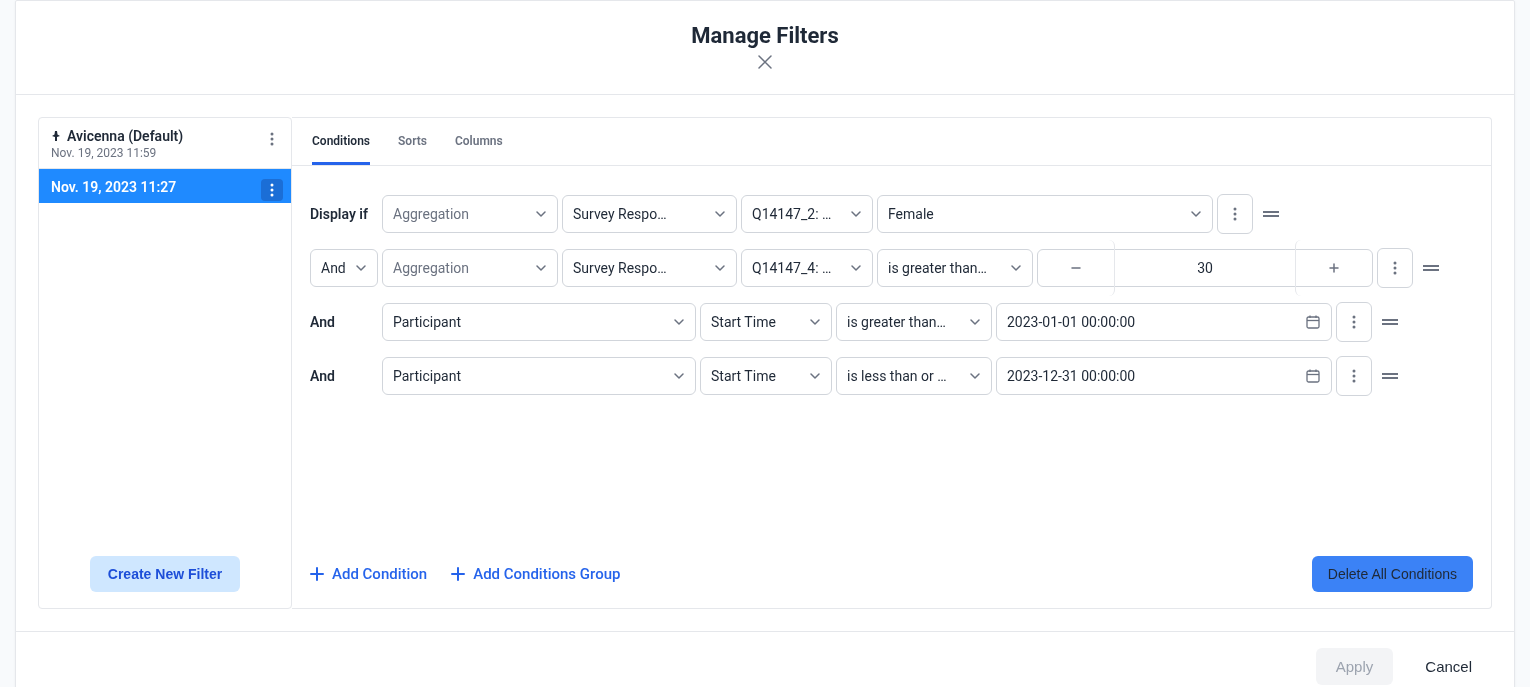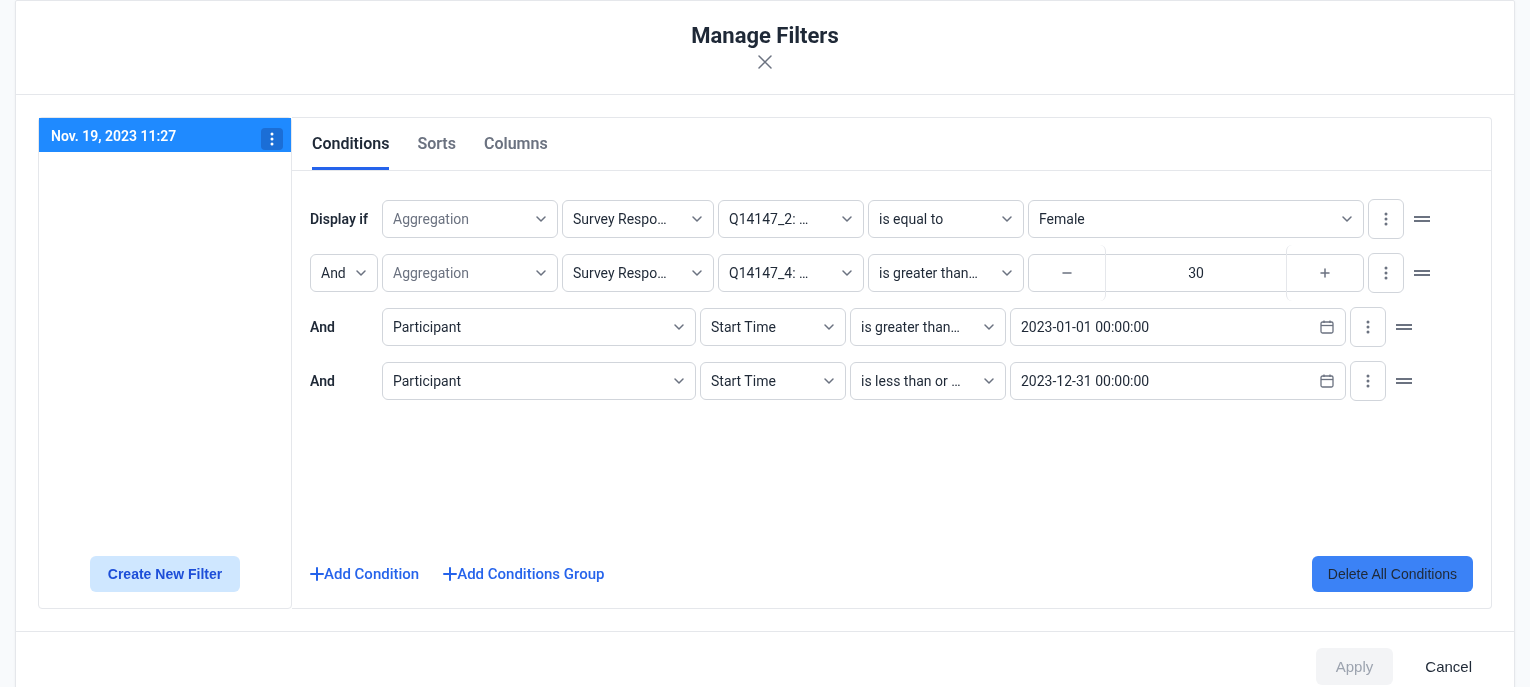--- a/index.html
+++ b/index.html
@@ -33,51 +33,51 @@
   .filter-item .name{font-size:14px;font-weight:600;color:var(--text);}
   .filter-item .sub{font-size:12px;color:var(--muted);margin-top:2px;}
   .filter-item.selected .name,.filter-item.selected .sub{color:#fff;}
   .filter-item .kebab{position:absolute;right:8px;top:10px;width:22px;height:22px;border-radius:4px;display:flex;align-items:center;justify-content:center;cursor:pointer;color:var(--muted);}
   .filter-item.selected .kebab{background:#1b6ed6;color:#fff;}
   .sidebar-footer{margin-top:auto;padding:16px;display:flex;justify-content:center;}
   .btn-create{background:#cfe7ff;border:none;color:#1d4ed8;font-weight:600;font-size:14px;padding:10px 18px;border-radius:6px;cursor:pointer;}
 
   .main{flex:1;border:1px solid var(--border);border-left:none;border-radius:0 4px 4px 0;min-height:490px;display:flex;flex-direction:column;}
   .tabs{display:flex;gap:28px;padding:0 20px;border-bottom:1px solid var(--border);}
-  .tab{padding:16px 0 14px 0;font-size:16px;color:var(--muted);cursor:pointer;border-bottom:3px solid transparent;font-weight:600;}
+  .tab{padding:16px 0 14px 0;font-size:12px;color:var(--muted);cursor:pointer;border-bottom:3px solid transparent;font-weight:600;}
   .tab.active{color:var(--text);border-bottom-color:var(--blue);}
   .conditions{padding:28px 18px 0 18px;flex:1;}
   .row{display:flex;align-items:center;gap:4px;margin-bottom:14px;}
   .label{width:68px;font-size:14px;font-weight:600;color:var(--text);}
   .and-select{width:68px;}
   .select,.num-input,.text-input,.date-input{
     height:38px;border:1px solid var(--border-strong);border-radius:6px;background:#fff;display:flex;align-items:center;
     padding:0 10px;font-size:14px;color:var(--text);position:relative;box-sizing:border-box;
   }
   .select .sel-text{flex:1;white-space:nowrap;overflow:hidden;text-overflow:ellipsis;}
   .select .placeholder{color:var(--muted);}
   .select .chev{color:var(--muted);margin-left:6px;flex-shrink:0;}
   .w-agg{width:176px;}
-  .w-src{width:152px;}
-  .w-ques{width:146px;}
+  .w-src{width:175px;}
+  .w-ques{width:132px;}
   .w-op{width:156px;}
   .w-val{width:336px;}
   .w-part{width:314px;}
   .and-select.select{justify-content:space-between;}
   .row-action{width:34px;height:38px;border:1px solid var(--border-strong);border-radius:6px;display:flex;align-items:center;justify-content:center;color:var(--muted);cursor:pointer;}
   .row-drag{width:28px;height:38px;display:flex;align-items:center;justify-content:center;color:var(--muted);cursor:grab;}
   .num-input{display:flex;align-items:center;gap:8px;padding:0;}
   .num-input .btn{width:36px;height:100%;display:flex;align-items:center;justify-content:center;color:var(--muted);cursor:pointer;}
   .num-input .btn.left{border-right:1px solid var(--border);}
   .num-input .btn.right{border-left:1px solid var(--border);}
   .num-input .value{flex:1;text-align:center;}
   .date-input .cal{color:var(--muted);margin-left:auto;}
 
   .footer-inner{display:flex;align-items:center;gap:24px;padding:16px 18px;border-top:none;}
-  .link-btn{display:inline-flex;align-items:center;color:var(--blue);font-size:15px;font-weight:500;cursor:pointer;}
+  .link-btn{display:inline-flex;align-items:center;gap:8px;color:var(--blue);font-size:15px;font-weight:500;cursor:pointer;}
   .link-btn .plus{width:14px;height:14px;}
   .pill-btn{margin-left:auto;background:#3b82f6;border:none;color:var(--text);font-size:14px;font-weight:500;padding:10px 16px;border-radius:6px;cursor:pointer;}
 
   .dialog-footer{display:flex;justify-content:flex-end;gap:12px;padding:16px 22px;border-top:1px solid var(--border);}
   .btn{padding:10px 20px;border-radius:6px;font-size:15px;border:none;cursor:pointer;}
   .btn-apply{background:#f3f4f6;color:#9ca3af;cursor:not-allowed;}
   .btn-cancel{background:#fff;color:var(--text);}
 
   svg{display:block;}
 </style>
@@ -93,20 +93,38 @@
           <path d="M1 1 L13 13 M13 1 L1 13" stroke="currentColor" stroke-width="1.5" stroke-linecap="round"></path>
         </svg>
     </div>
   </div>
   <div class="divider"></div>
 
   <div class="body">
 
     <div class="sidebar">
       <div id="sidebar-list">
+          <div class="filter-item">
+            <div style="flex:1">
+              <div class="title-row">
+                <svg class="pin" width="10" height="10" viewBox="0 0 10 10">
+                  <path d="M4 0h2l.5 3.5L9 5l-3 1v4H4V6L1 5l2.5-1.5z" fill="currentColor"></path>
+                </svg>
+                <span class="name">Avicenna (Default)</span>
+              </div>
+              <div class="sub">Nov. 19, 2023 11:59</div>
+            </div>
+            <div class="kebab">
+              <svg width="4" height="14" viewBox="0 0 4 14">
+                <circle cx="2" cy="2" r="1.5" fill="currentColor"></circle>
+                <circle cx="2" cy="7" r="1.5" fill="currentColor"></circle>
+                <circle cx="2" cy="12" r="1.5" fill="currentColor"></circle>
+              </svg>
+            </div>
+          </div>
           <div class="filter-item selected">
             <div style="flex:1">
               <div class="title-row">
                 <span class="name">Nov. 19, 2023 11:27</span>
               </div>
             </div>
             <div class="kebab">
               <svg width="4" height="14" viewBox="0 0 4 14">
                 <circle cx="2" cy="2" r="1.5" fill="currentColor"></circle>
                 <circle cx="2" cy="7" r="1.5" fill="currentColor"></circle>
@@ -137,26 +155,20 @@
               </svg>
             </div>
             <div class="select w-src">
               <span class="sel-text">Survey Respo…</span>
               <svg class="chev" width="12" height="12" viewBox="0 0 12 12">
                 <path d="M2 4l4 4 4-4" stroke="currentColor" stroke-width="1.5" fill="none" stroke-linecap="round" stroke-linejoin="round"></path>
               </svg>
             </div>
             <div class="select w-ques">
               <span class="sel-text">Q14147_2: …</span>
-              <svg class="chev" width="12" height="12" viewBox="0 0 12 12">
-                <path d="M2 4l4 4 4-4" stroke="currentColor" stroke-width="1.5" fill="none" stroke-linecap="round" stroke-linejoin="round"></path>
-              </svg>
-            </div>
-            <div class="select w-op">
-              <span class="sel-text">is equal to</span>
               <svg class="chev" width="12" height="12" viewBox="0 0 12 12">
                 <path d="M2 4l4 4 4-4" stroke="currentColor" stroke-width="1.5" fill="none" stroke-linecap="round" stroke-linejoin="round"></path>
               </svg>
             </div>
             <div class="select w-val">
               <span class="sel-text">Female</span>
               <svg class="chev" width="12" height="12" viewBox="0 0 12 12">
                 <path d="M2 4l4 4 4-4" stroke="currentColor" stroke-width="1.5" fill="none" stroke-linecap="round" stroke-linejoin="round"></path>
               </svg>
             </div>

